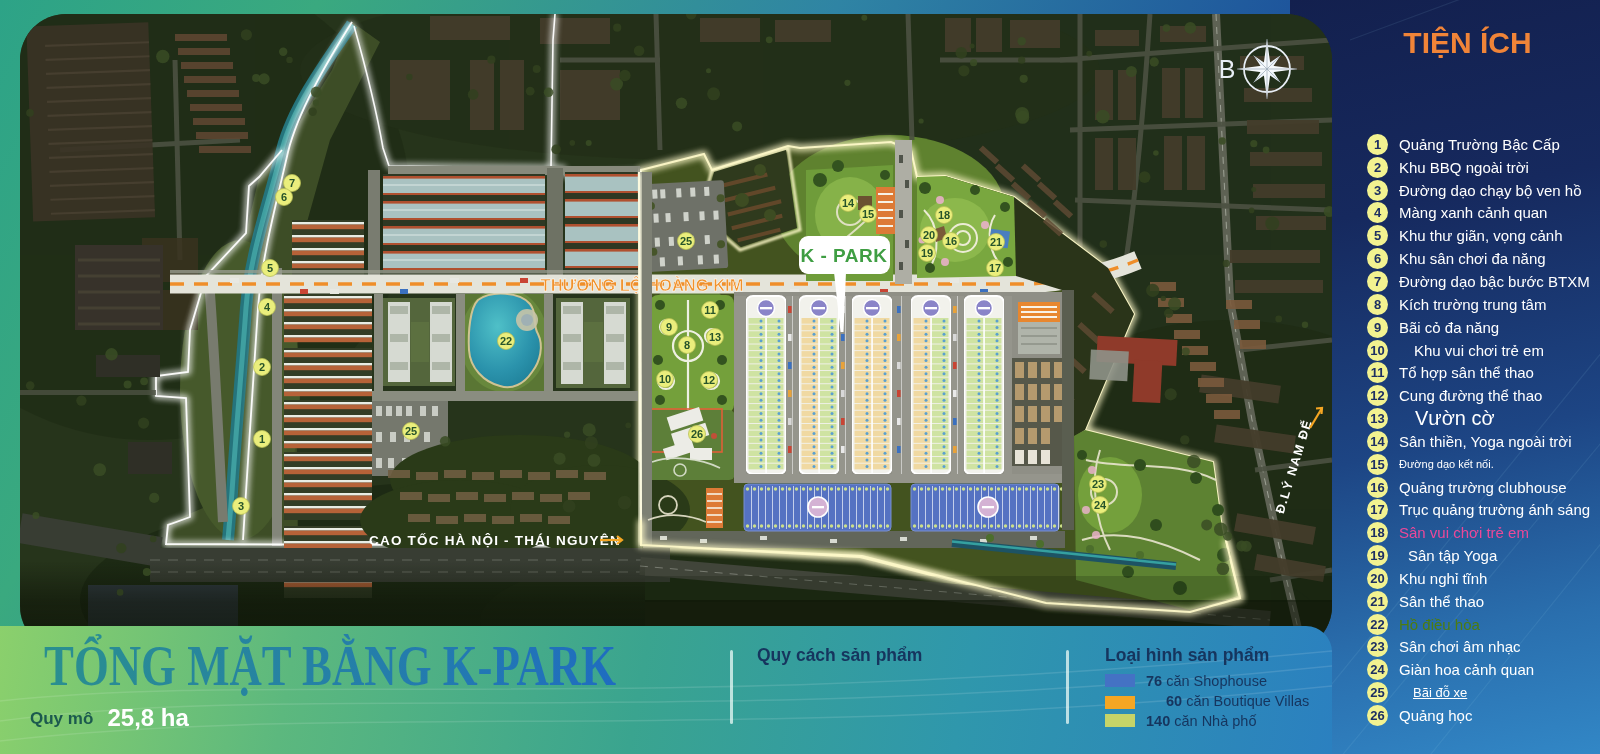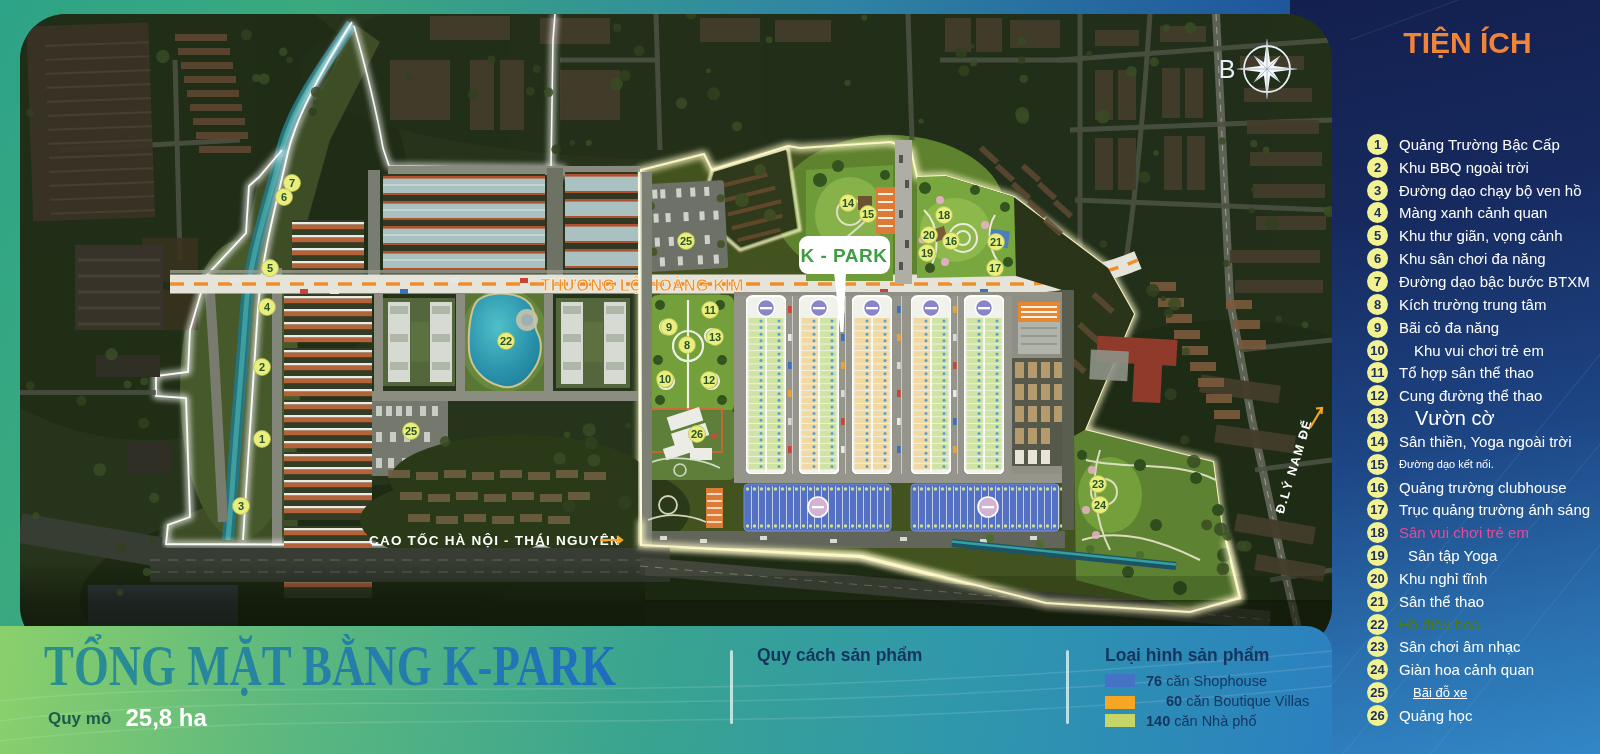--- a/index.html
+++ b/index.html
@@ -1611,21 +1611,21 @@
   <g stroke="#ffffff" stroke-opacity="0.12" fill="none" stroke-width="1.5">
     <path d="M0,95 C300,55 700,105 1332,40"></path>
     <path d="M0,115 C350,75 750,120 1332,60"></path>
     <path d="M0,75 C280,45 650,90 1332,25"></path>
   </g>
 </svg>
 
 <div class="abs" style="left:44px;top:634px;font-family:'Liberation Serif',serif;font-weight:bold;font-size:56px;white-space:nowrap;transform:scaleX(0.80);transform-origin:left top;
   background:linear-gradient(90deg,#2a8f8f 0%,#237ab0 70%,#1f6cc0 100%);-webkit-background-clip:text;background-clip:text;color:transparent;">TỔNG MẶT BẰNG K-PARK</div>
 
-<div class="abs" style="left:48px;top:704px;font-size:17px;font-weight:bold;color:#1c5a4e;">Quy mô&nbsp;&nbsp; <span style="font-size:24px;color:#ffffff;vertical-align:-2px;">25,8 ha</span></div>
+<div class="abs" style="left:30px;top:704px;font-size:17px;font-weight:bold;color:#1c5a4e;">Quy mô&nbsp;&nbsp; <span style="font-size:24px;color:#ffffff;vertical-align:-2px;">25,8 ha</span></div>
 
 <div class="abs" style="left:730px;top:650px;width:3px;height:74px;background:rgba(235,250,245,0.75);border-radius:2px;"></div>
 
 <div class="abs" style="left:757px;top:645px;color:#16355e;">
   <div style="font-size:17.5px;font-weight:bold;margin-bottom:7px;">Quy cách sản phẩm</div>
 </div>
 
 <div class="abs" style="left:1066px;top:650px;width:3px;height:74px;background:rgba(235,250,245,0.75);border-radius:2px;"></div>
 
 <div class="abs" style="left:1105px;top:645px;color:#16355e;">

